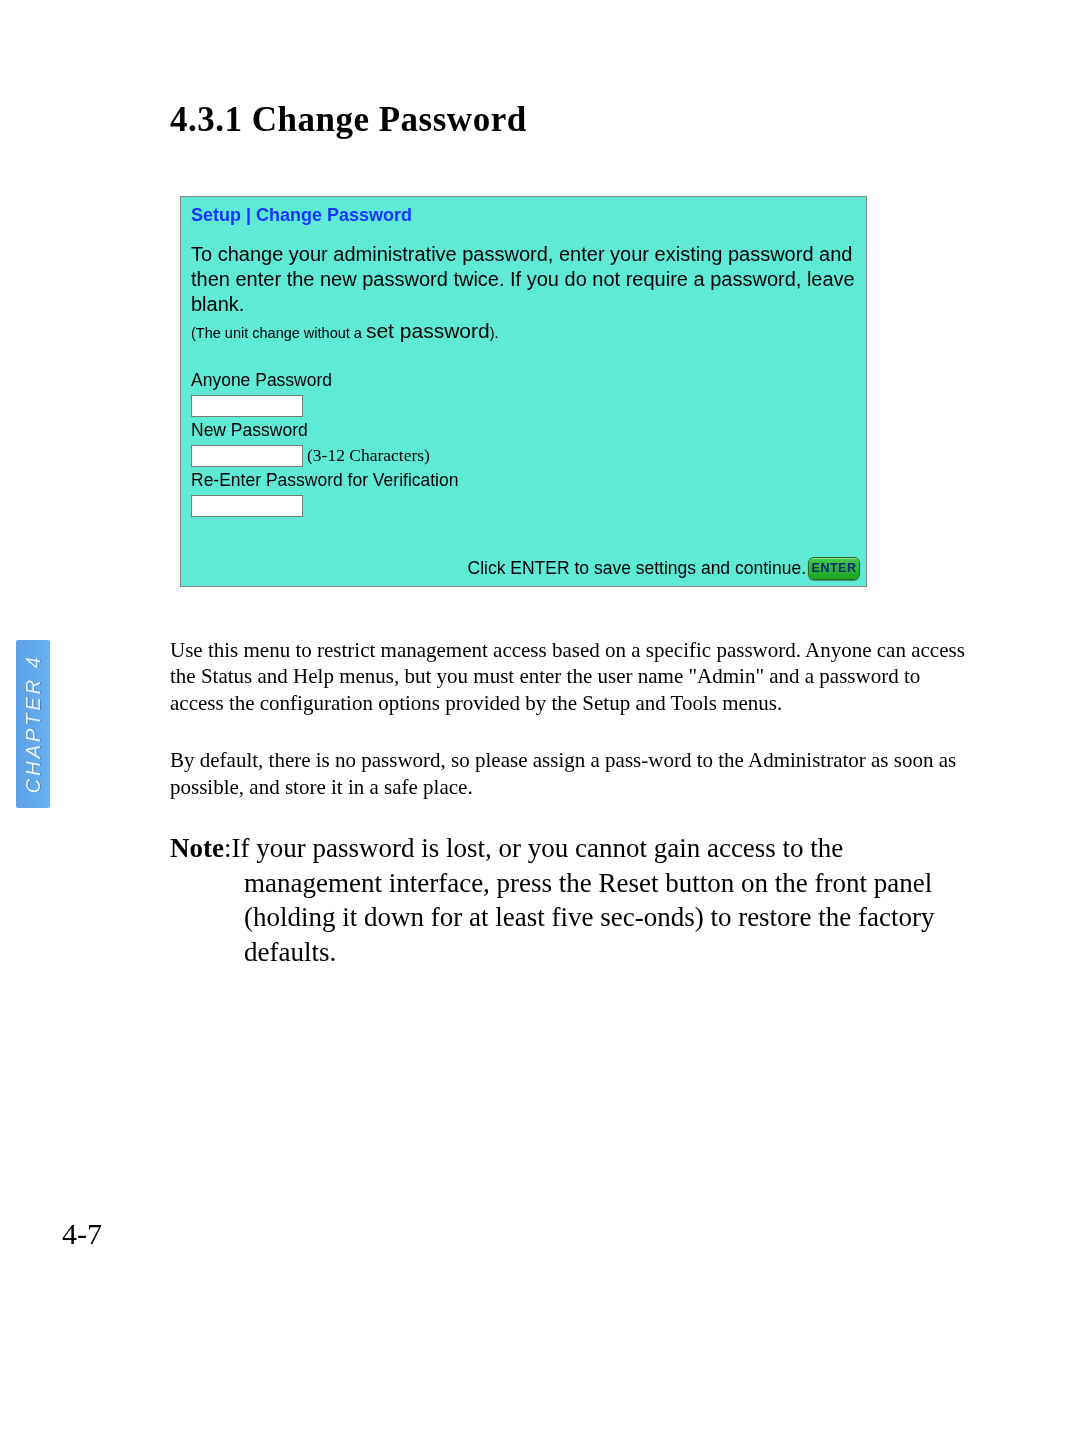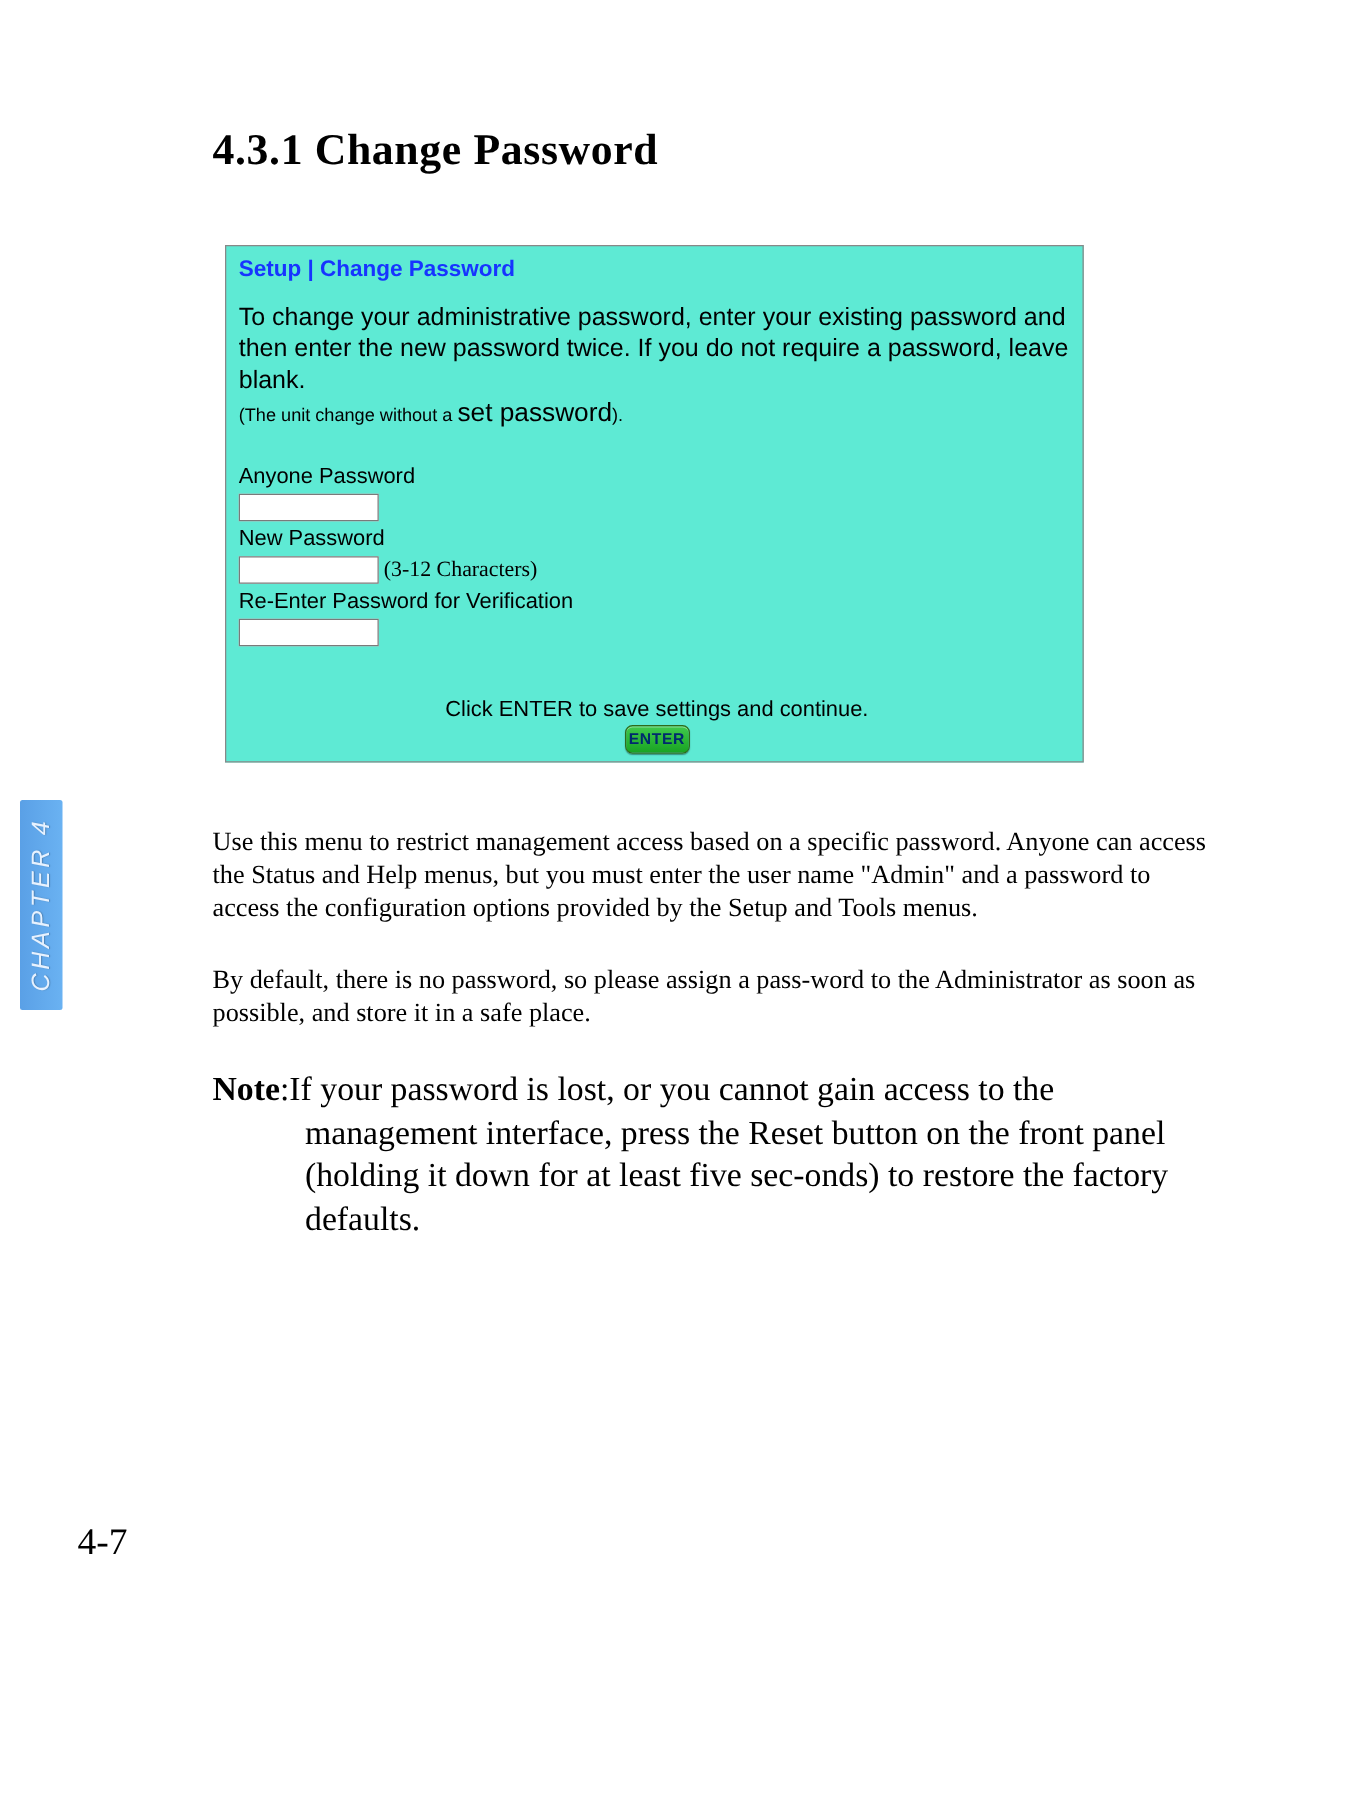--- a/index.html
+++ b/index.html
@@ -70,21 +70,20 @@
     margin-left: 4px;
     font-family: Liberation Serif, serif;
   }
   .footer-row {
     display: flex;
     justify-content: flex-end;
     align-items: center;
     padding: 30px 6px 6px 10px;
     font-size: 17.5px;
     gap: 2px;
-    flex-direction: column;
   }
   .enter-btn {
     background: linear-gradient(#2aa2f0, #1c7fe6 50%, #3ebd3d 51%, #2ea62e);
     border: 1px solid #2e6b1b;
     border-radius: 6px;
     color: #002a6e;
     font-family: Arial, Helvetica, sans-serif;
     font-weight: bold;
     font-size: 12.5px;
     letter-spacing: 0.5px;

